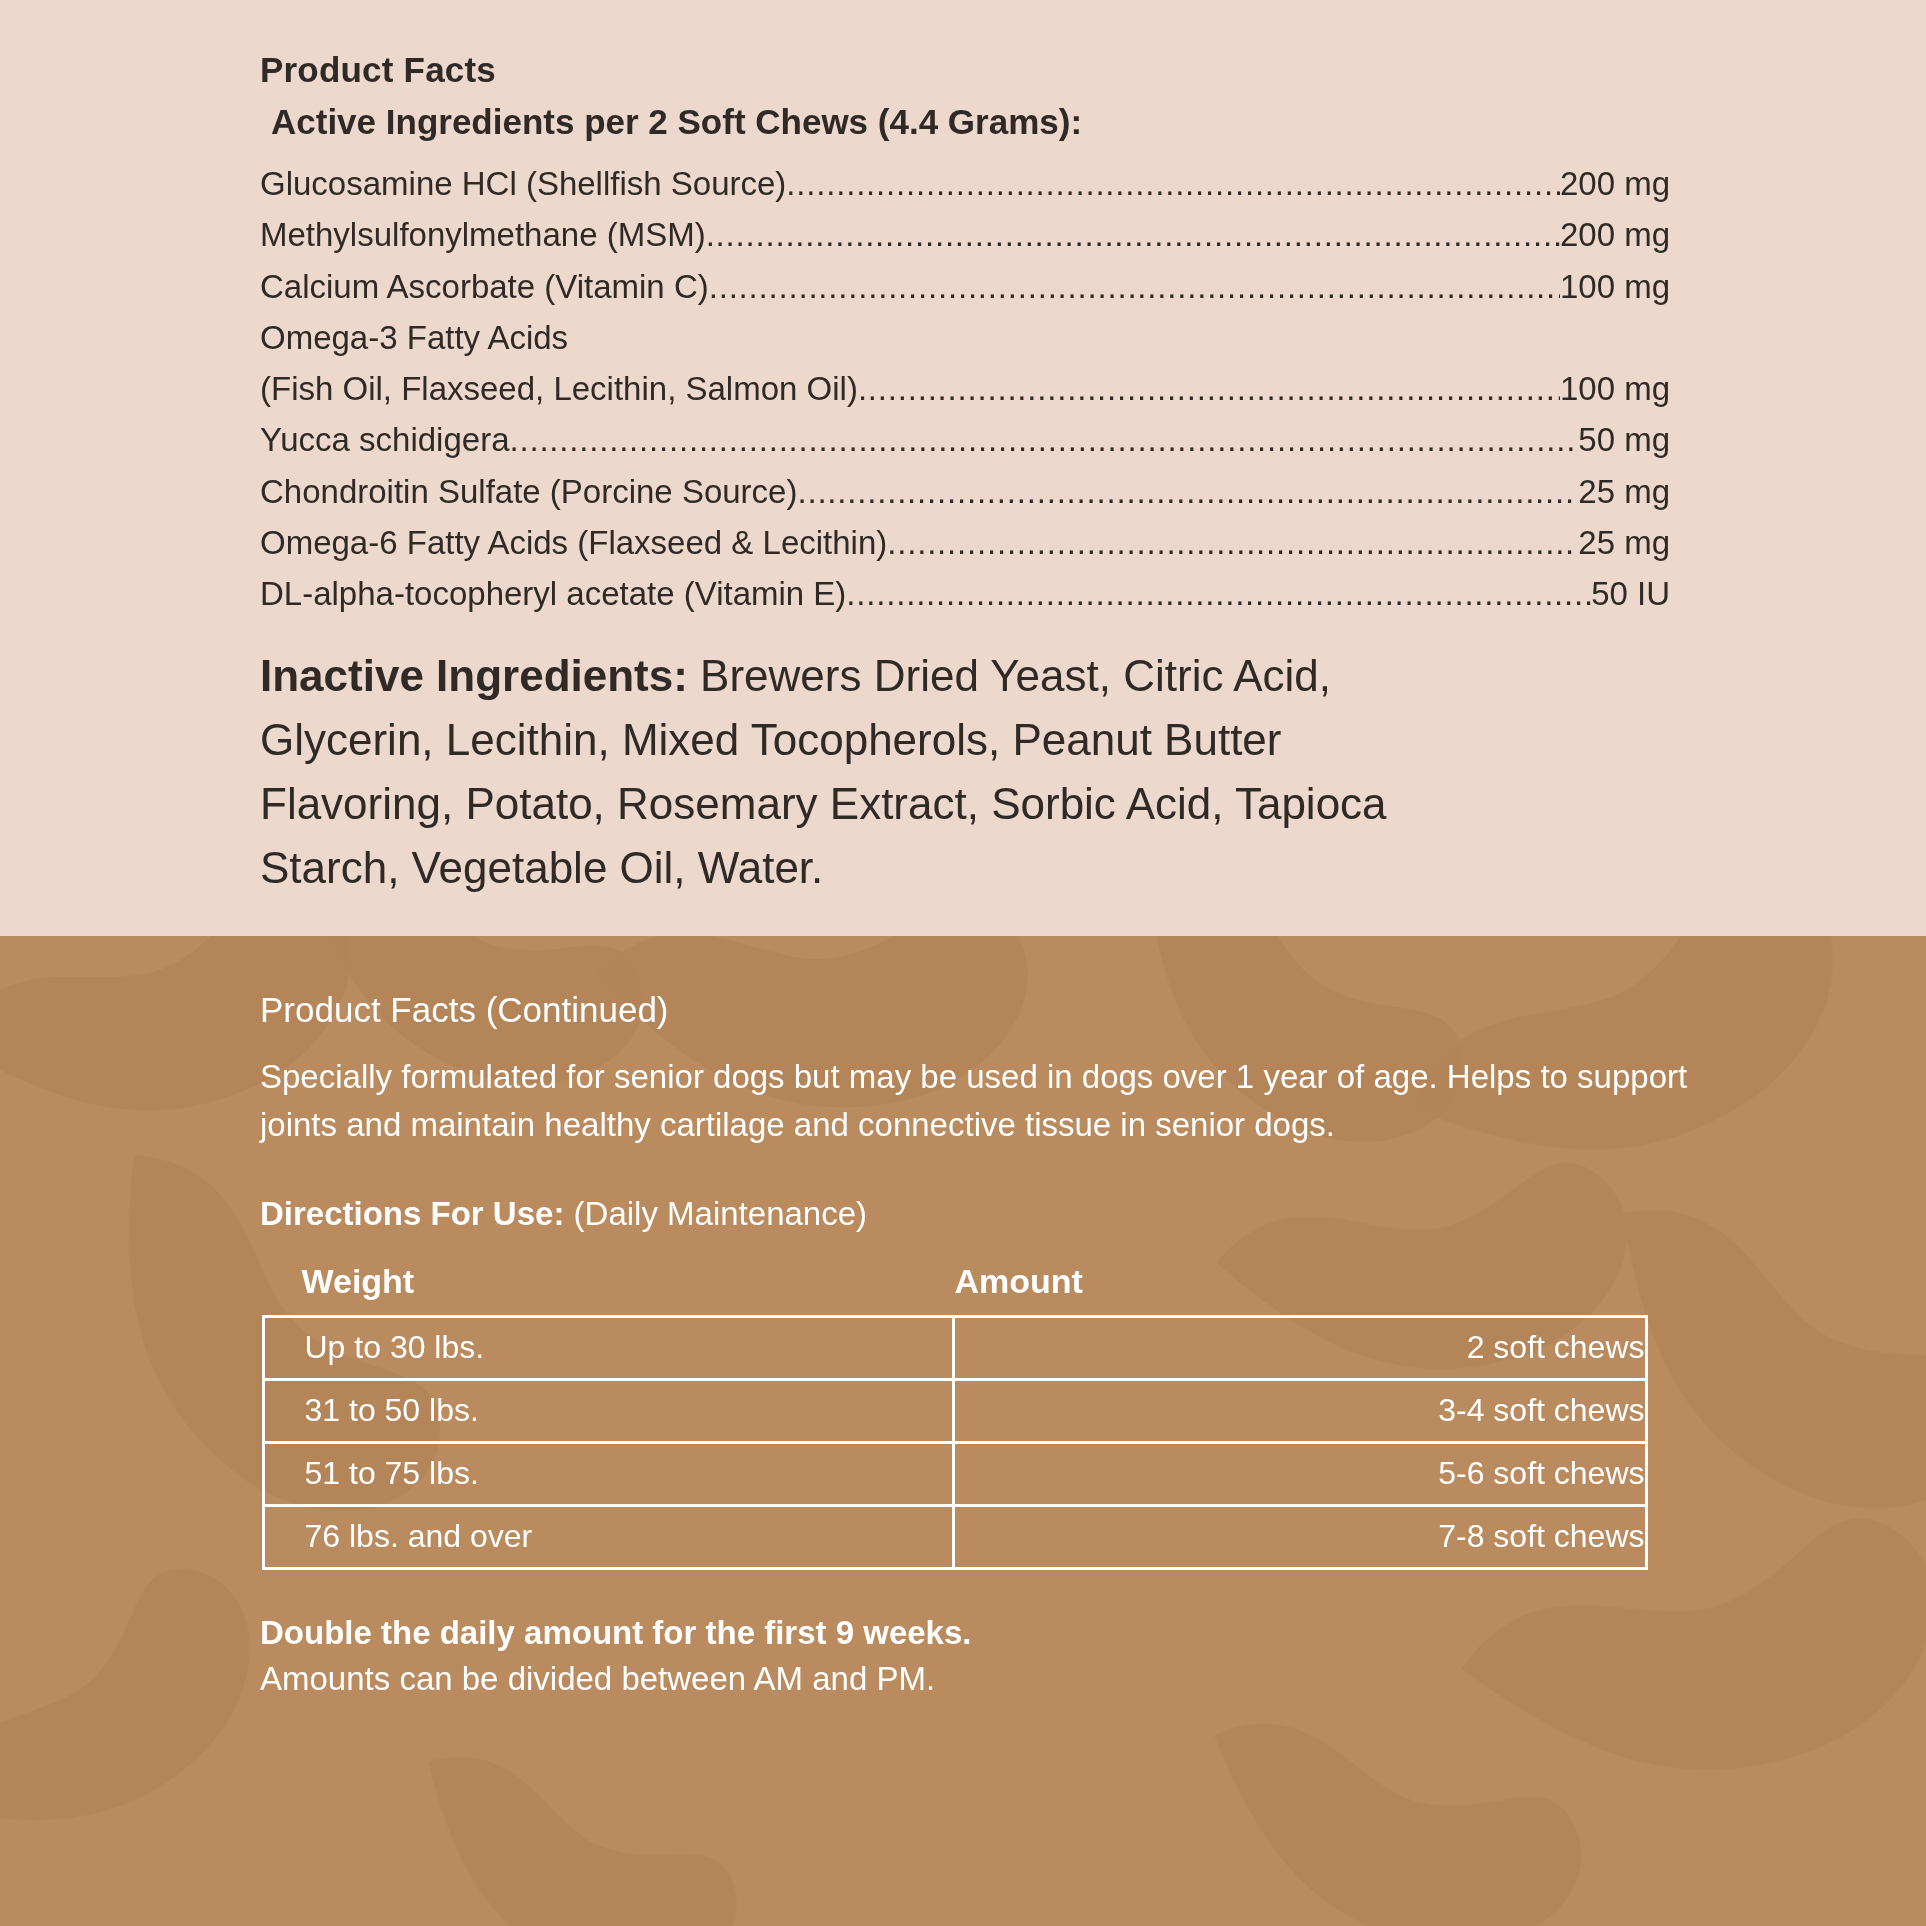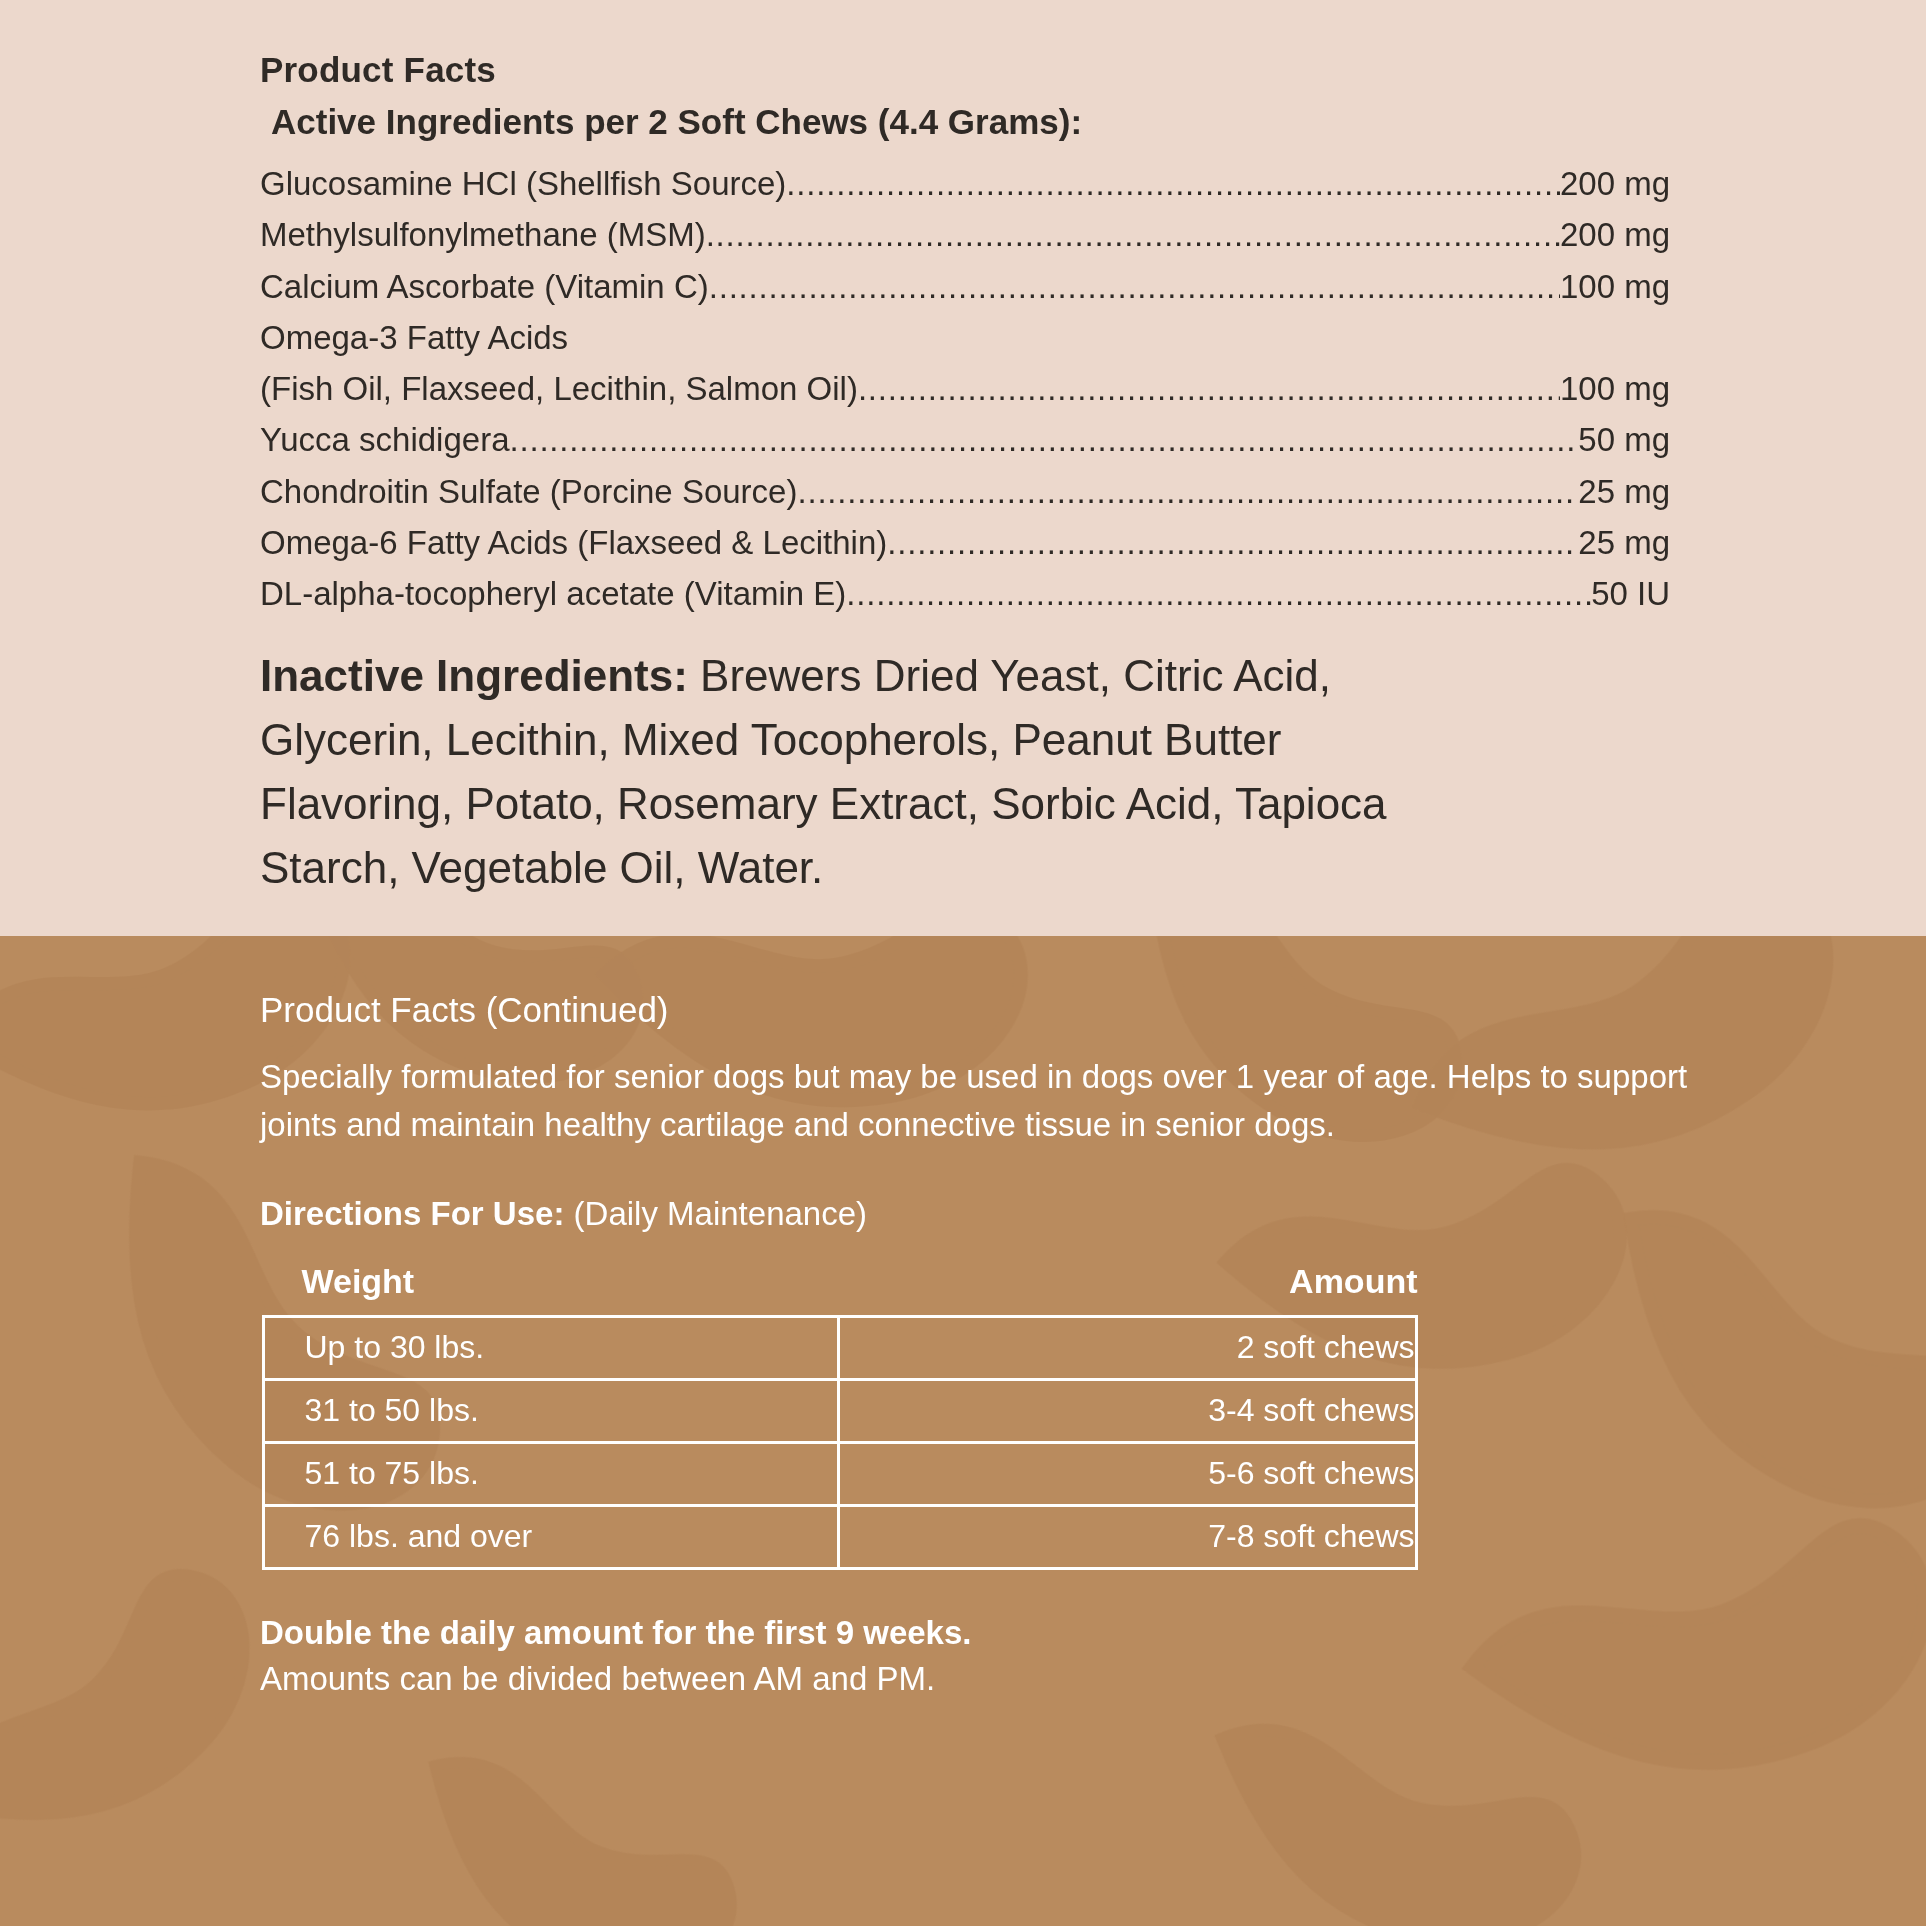--- a/index.html
+++ b/index.html
@@ -115,32 +115,32 @@
   .directions {
     font-size: 33px;
     margin: 0 0 20px 0;
   }
   .directions b { font-weight: bold; }
   .directions .paren { font-weight: normal; }
 
   table.dose {
     border-collapse: separate;
     border-spacing: 0;
-    width: 1156px;
+    width: 1386px;
     margin-left: 1.5px;
     table-layout: fixed;
   }
   table.dose th {
     font-size: 34px;
     font-weight: bold;
     padding: 9.2px 0 14px 0;
     text-align: left;
   }
   table.dose th.c1 { padding-left: 40px; }
-  table.dose th.c2 { text-align: right; }
+  table.dose th.c2 { text-align: left; }
   table.dose td {
     font-size: 32px;
     padding: 10.8px 0 12.3px 0;
     border-top: 3.9px solid #ffffff;
   }
   table.dose td.c1 {
     padding-left: 40px;
     border-left: 3.9px solid #ffffff;
     border-right: 3.9px solid #ffffff;
     width: 563px;

